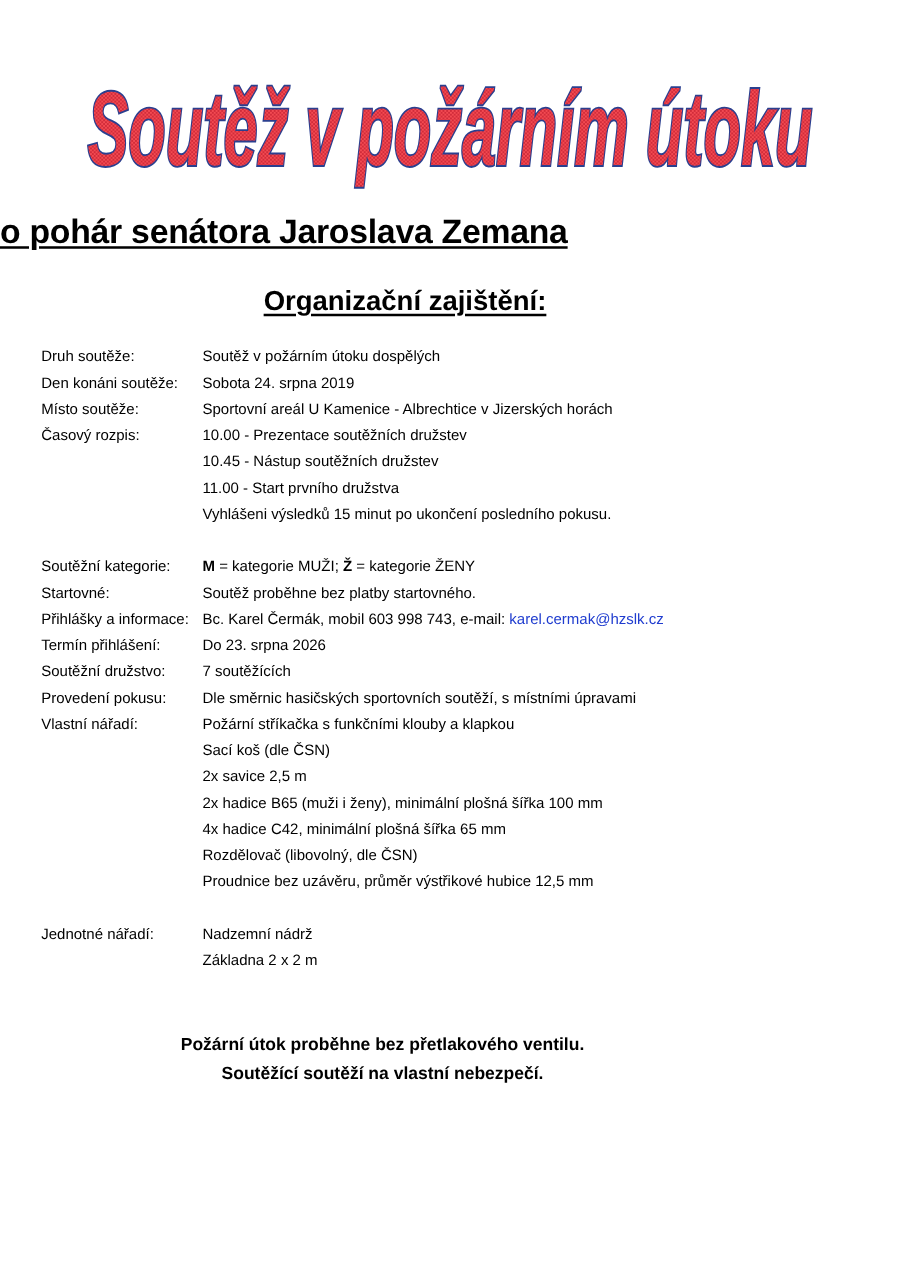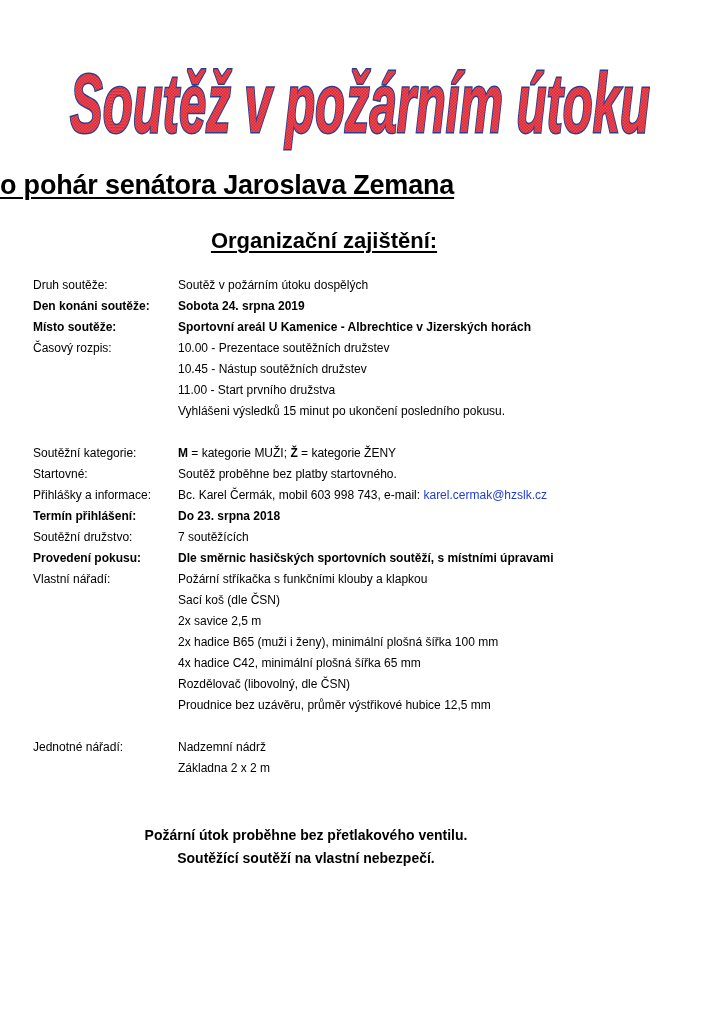--- a/index.html
+++ b/index.html
@@ -54,29 +54,28 @@
       left: 33px;
       top: 275px;
       width: 660px;
       font-size: 12px;
     }
     .row {
       display: flex;
       height: 21px;
       line-height: 21px;
       white-space: nowrap;
-      gap: 16px;
     }
     .row.gap { height: 21px; }
     .row .lbl {
       width: 129px;
       flex: 0 0 129px;
     }
     .row .val { flex: 1 1 auto; }
-    .row.bold .lbl, .row.bold .val { font-weight: bold; }
+    .row.bold .lbl, .row.bold .val { font-weight: normal; }
     .val b { font-weight: bold; }
     a.mail {
       color: #1f3ccf;
     }
     .footer {
       position: absolute;
       left: 0;
       width: 612px;
       top: 824px;
       text-align: center;
@@ -141,21 +140,21 @@
   <div class="row">
     <span class="lbl">Startovné:</span>
     <span class="val">Soutěž proběhne bez platby startovného.</span>
   </div>
   <div class="row">
     <span class="lbl">Přihlášky a informace:</span>
     <span class="val"><span>Bc. Karel Čermák, mobil 603 998 743, e-mail: </span><a class="mail">karel.cermak@hzslk.cz</a></span>
   </div>
   <div class="row bold">
     <span class="lbl">Termín přihlášení:</span>
-    <span class="val">Do 23. srpna 2018</span>
+    <span class="val">Do 23. srpna 2026</span>
   </div>
   <div class="row">
     <span class="lbl">Soutěžní družstvo:</span>
     <span class="val">7 soutěžících</span>
   </div>
   <div class="row bold">
     <span class="lbl">Provedení pokusu:</span>
     <span class="val">Dle směrnic hasičských sportovních soutěží, s místními úpravami</span>
   </div>
   <div class="row">

